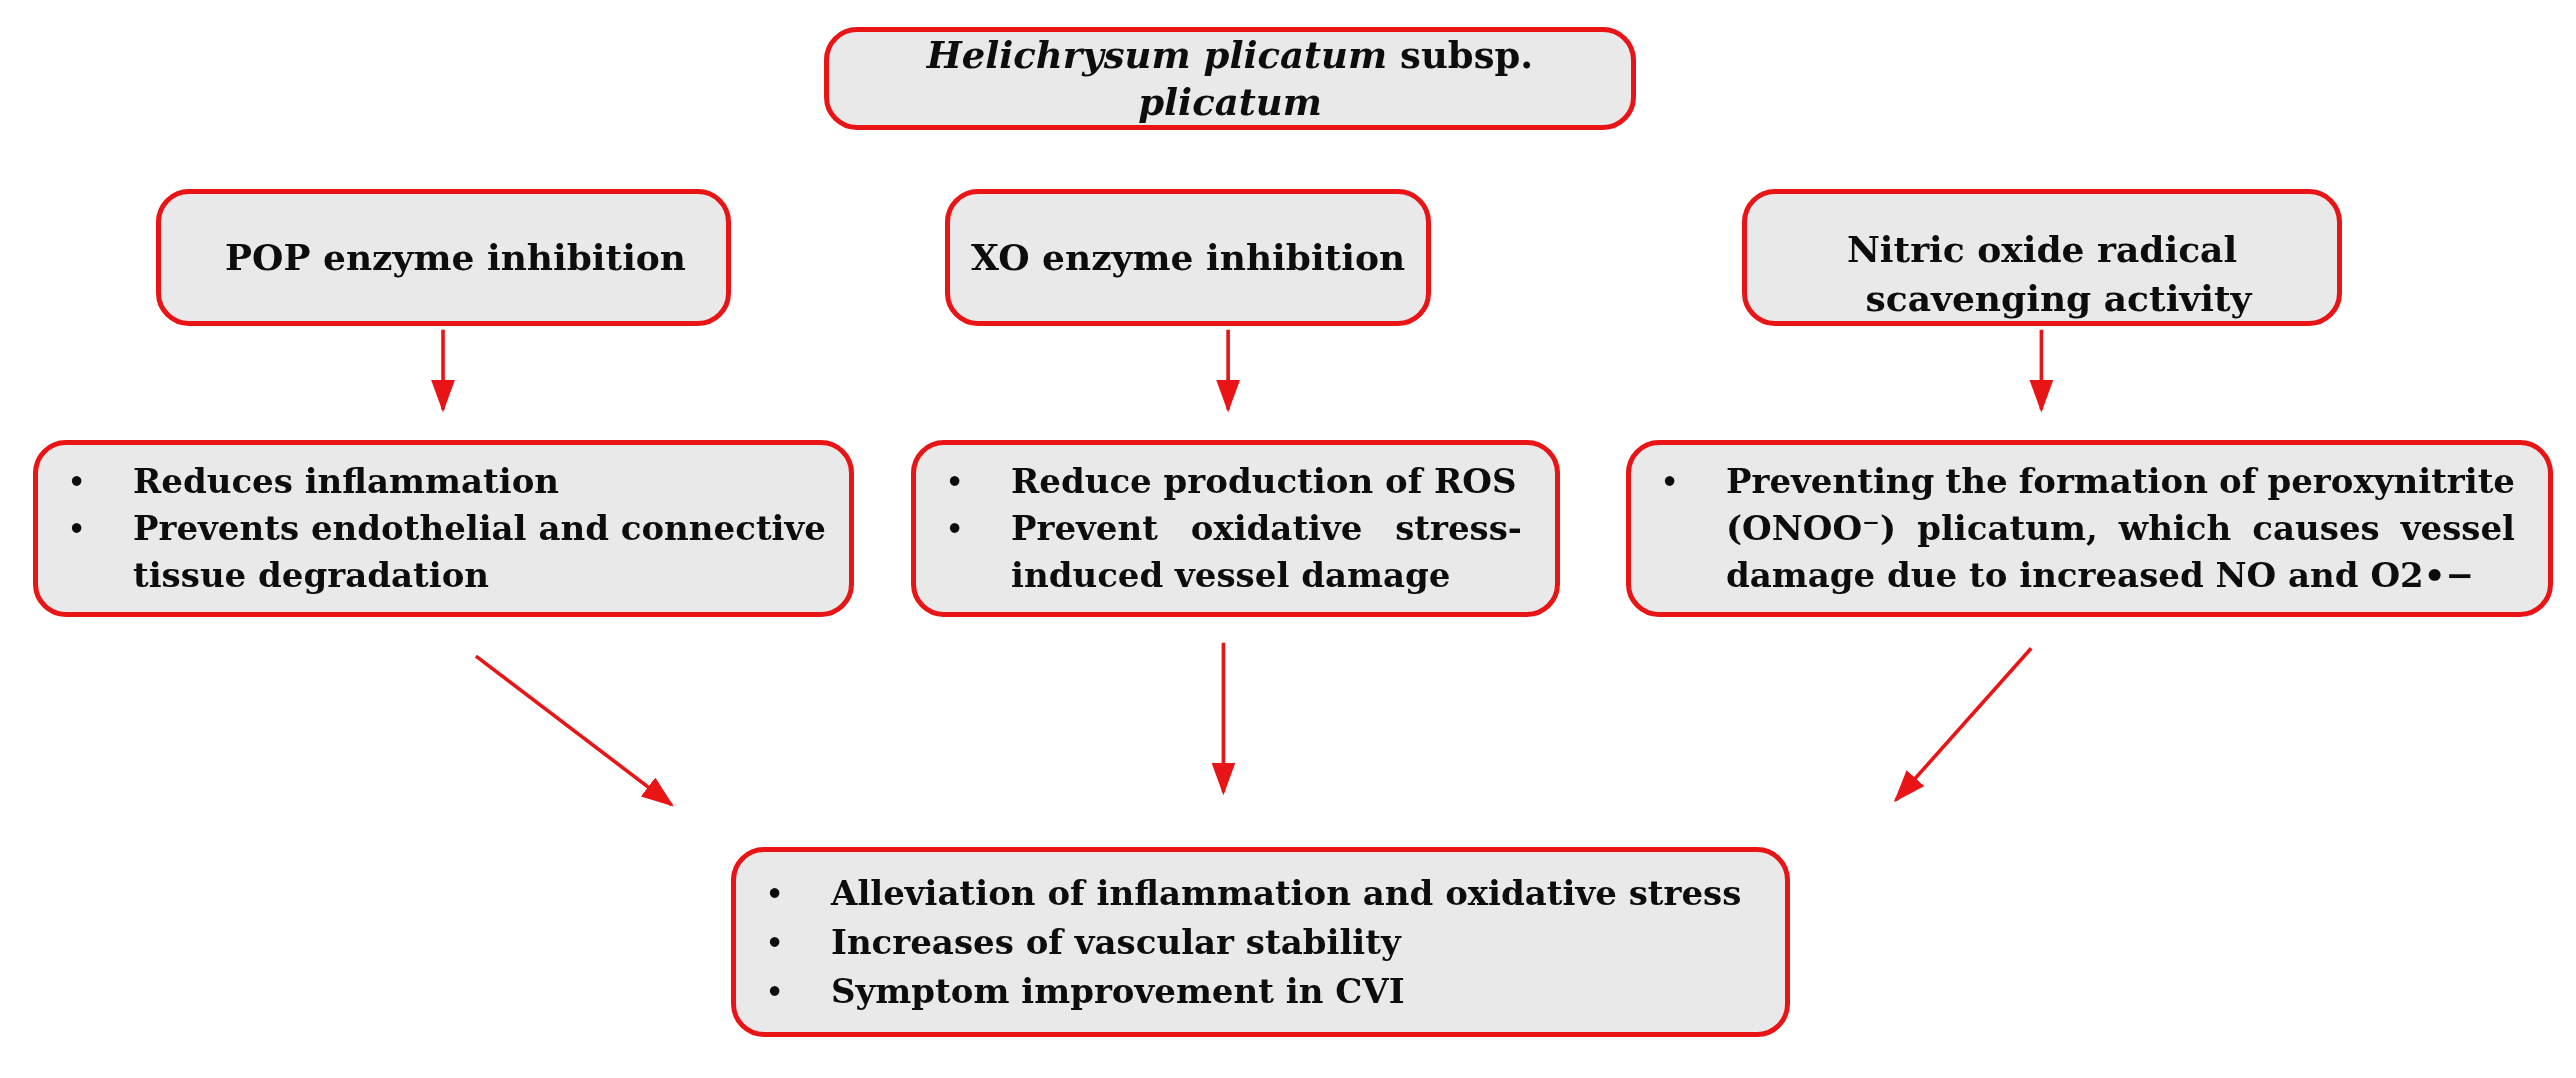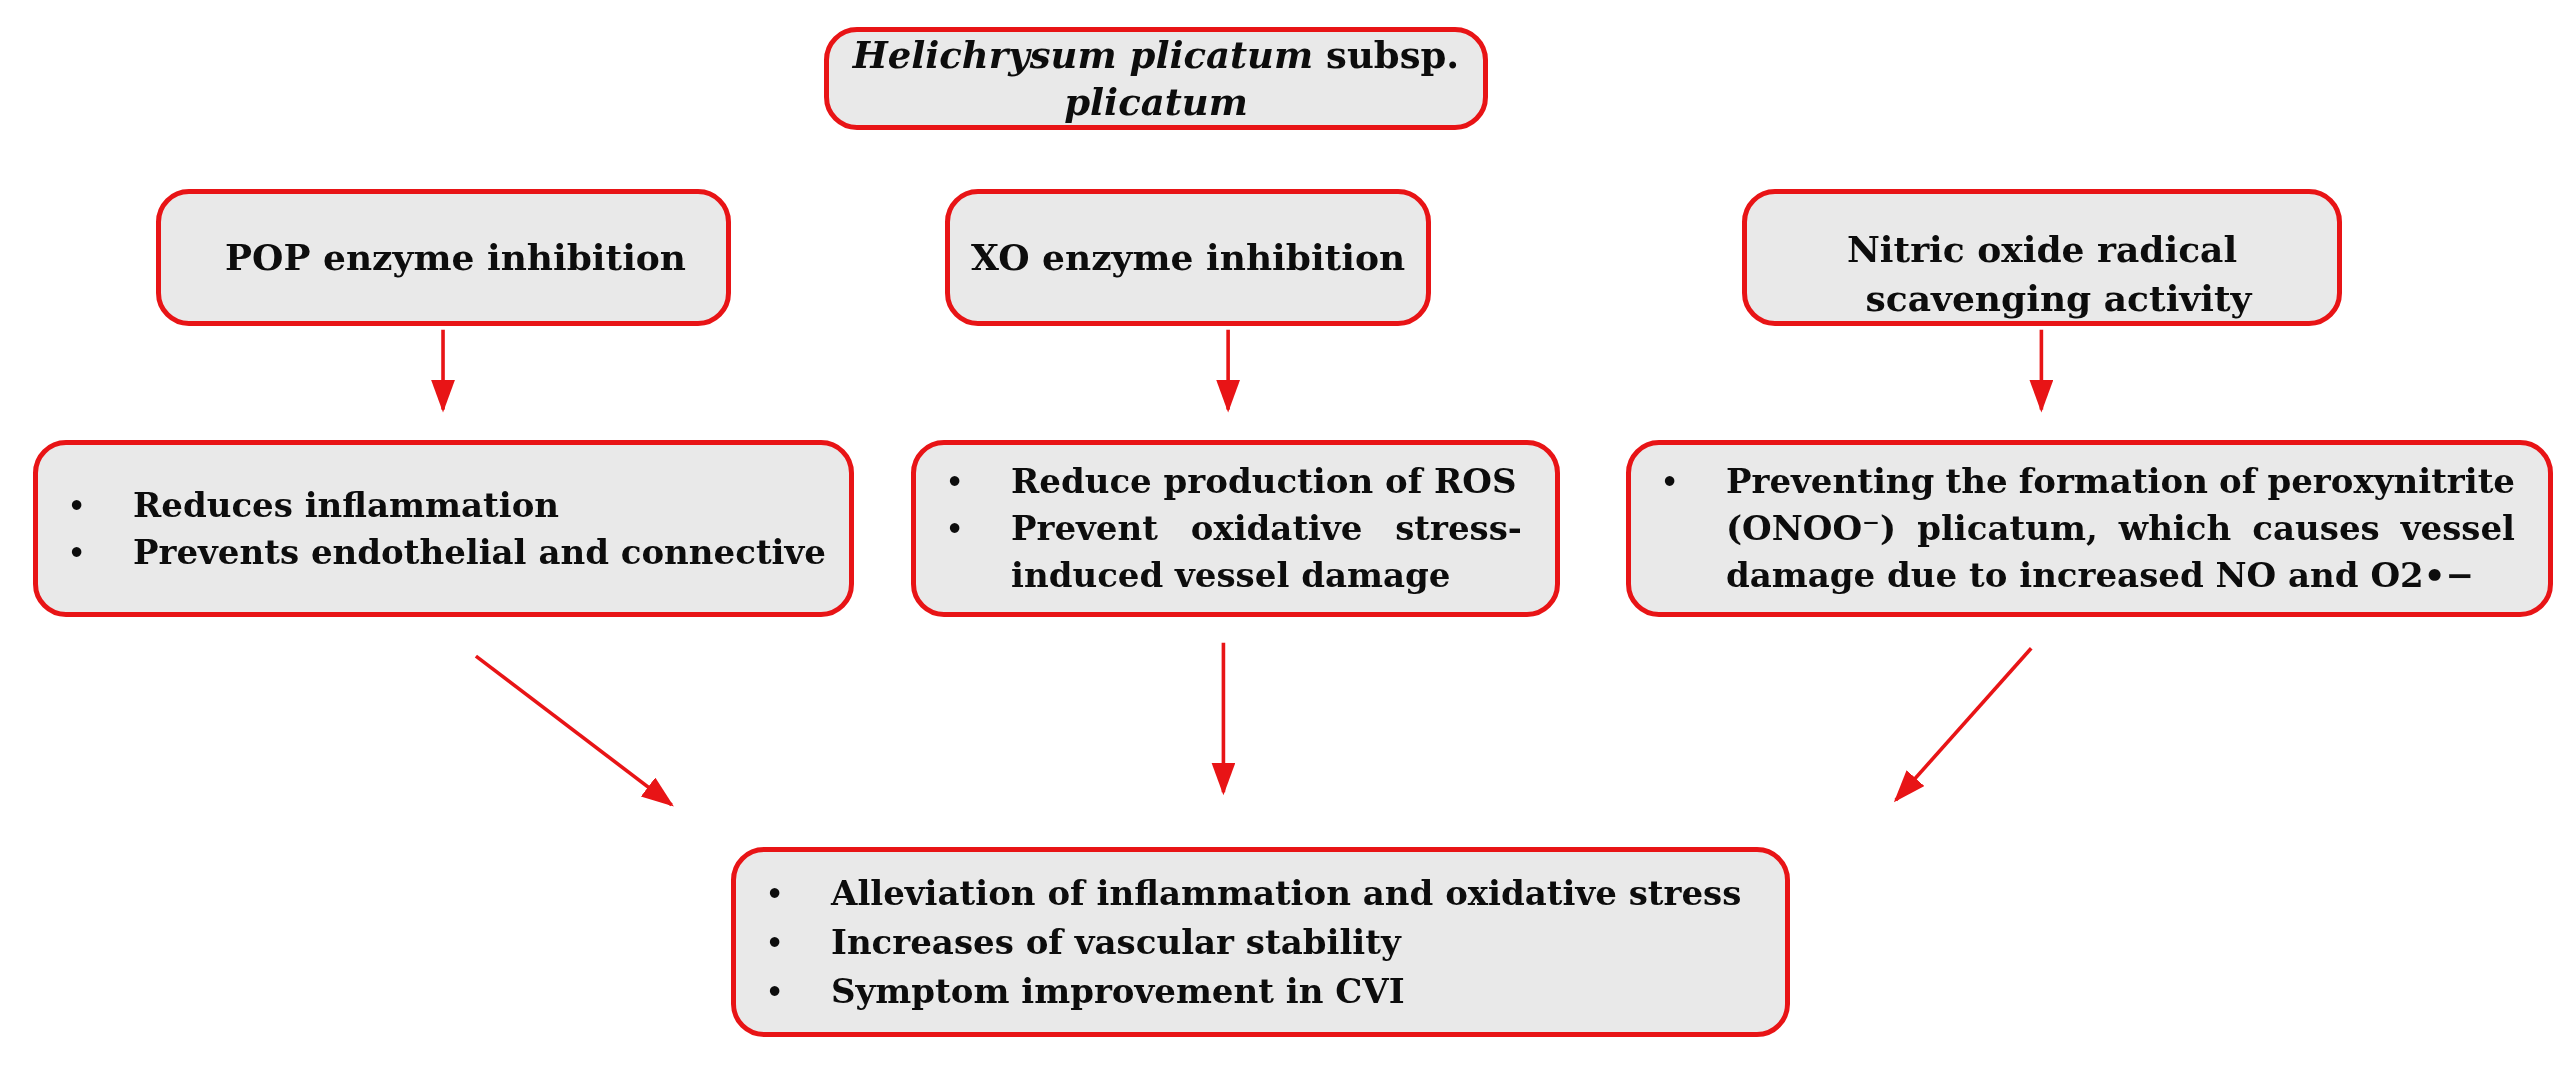--- a/index.html
+++ b/index.html
@@ -59,21 +59,21 @@
       </marker>
     </defs>
     <line class="arrow" x1="566" y1="421" x2="566" y2="523" marker-end="url(#ah)"></line>
     <line class="arrow" x1="1569" y1="421" x2="1569" y2="523" marker-end="url(#ah)"></line>
     <line class="arrow" x1="2608" y1="421" x2="2608" y2="523" marker-end="url(#ah)"></line>
     <line class="arrow" x1="608" y1="838" x2="858" y2="1028" marker-end="url(#ah)"></line>
     <line class="arrow" x1="1563" y1="821" x2="1563" y2="1012" marker-end="url(#ah)"></line>
     <line class="arrow" x1="2595" y1="828" x2="2422" y2="1022" marker-end="url(#ah)"></line>
   </svg>
 
-  <div class="box title-box center-text" style="left:824px;top:27px;width:664px;height:103px;">
+  <div class="box title-box center-text" style="left:824px;top:27px;width:812px;height:103px;">
     <div><span class="it">Helichrysum plicatum</span><span> subsp. </span><span class="it">plicatum</span></div>
   </div>
 
   <div class="box mech-box center-text" style="left:156px;top:189px;width:575px;height:137px;">
     <div>
         <div class="line" style="white-space: nowrap; padding-left: 24px;">POP enzyme inhibition</div>
       </div>
   </div>
   <div class="box mech-box center-text" style="left:945px;top:189px;width:486px;height:137px;">
     <div>
@@ -92,20 +92,21 @@
         <div class="b-item">
           <span class="b-dot">•</span>
           <div>
             <div class="line">Reduces inflammation</div>
           </div>
         </div>
         <div class="b-item">
           <span class="b-dot">•</span>
           <div>
             <div class="line">Prevents endothelial and connective</div>
+            <div class="line">tissue degradation</div>
           </div>
         </div>
       </div>
   </div>
   <div class="box fx-box" style="left:911px;top:440px;width:649px;height:177px;">
     <div>
         <div class="b-item">
           <span class="b-dot">•</span>
           <div>
             <div class="line">Reduce production of ROS</div>

